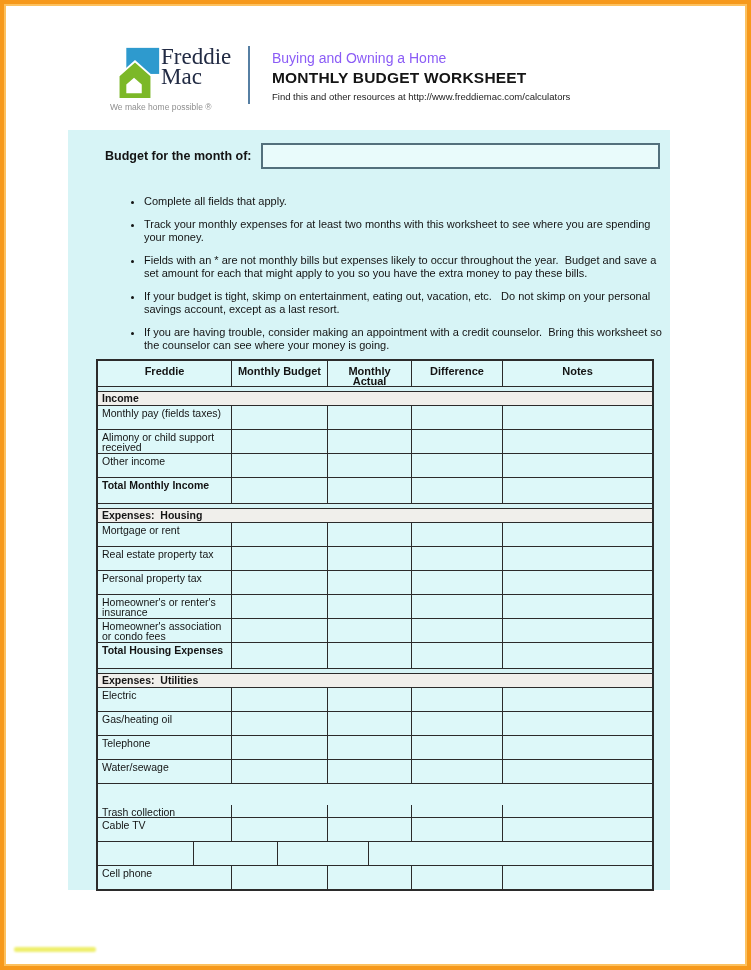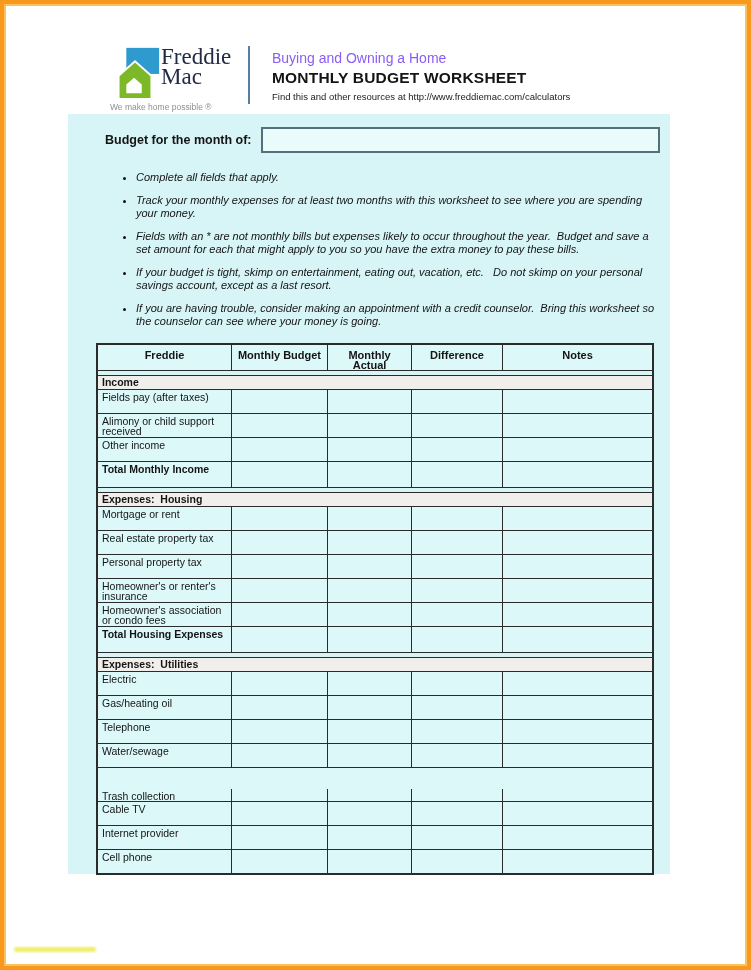--- a/index.html
+++ b/index.html
@@ -28,37 +28,37 @@
   }
   .tagline { font-size:8.5px; color:#8f8f8f; margin-top:2px; white-space:nowrap; }
   .divider { width:2px; height:58px; background:#567fa3; margin:2px 22px 0 4px; }
   .titles { padding-top:6px; }
   .subtitle { font-size:14px; color:#8b5cf6; }
   .main-title { font-size:15.5px; font-weight:bold; margin-top:3px; letter-spacing:0.2px; }
   .resource { font-size:9.5px; margin-top:4px; color:#222; }
 
   
   .panel {
-    position:absolute; left:64px; top:110px;
+    position:absolute; left:64px; top:126px;
     width:602px; height:760px;
     background:#d7f4f6;
   }
   .month-row { position:absolute; left:37px; top:13px; display:flex; align-items:center; }
   .month-label { font-weight:bold; font-size:12.5px; white-space:nowrap; }
   .month-input {
     margin-left:9px; width:399px; height:26px;
     box-sizing:border-box;
     border:2px solid #53707c; background:#e9fbfb;
     font-family:"Liberation Sans", sans-serif; font-size:12px; padding:0 5px;
     outline:none;
   }
 
   .instructions {
     position:absolute; left:54px; top:57px; width:530px;
-    margin:0; padding:0 0 0 14px;font-style:italic;
+    margin:8px; padding:0 0 0 14px;
   }
   .instructions li {
     font-size:11px; line-height:13px;
     margin-bottom:10px;
     white-space:pre-wrap;
   }
 
   
   .table {
     position:absolute; left:28px; top:229px; width:558px;
@@ -144,21 +144,21 @@
           <div class="cell c1">Monthly Budget</div>
           <div class="cell c2">Monthly Actual</div>
           <div class="cell c3">Difference</div>
           <div class="cell c4">Notes</div>
         </div>
         <div class="trow spacer"></div>
         <div class="trow r-section">
           <div class="cell full">Income</div>
         </div>
         <div class="trow r-data">
-          <div class="cell c0">Fields pay (after taxes)</div>
+          <div class="cell c0">Monthly pay (fields taxes)</div>
           <div class="cell c1"></div>
           <div class="cell c2"></div>
           <div class="cell c3"></div>
           <div class="cell c4"></div>
         </div>
         <div class="trow r-data">
           <div class="cell c0">Alimony or child support received</div>
           <div class="cell c1"></div>
           <div class="cell c2"></div>
           <div class="cell c3"></div>
@@ -264,21 +264,20 @@
           <div class="cell c4"></div>
         </div>
         <div class="trow r-data">
           <div class="cell c0">Cable TV</div>
           <div class="cell c1"></div>
           <div class="cell c2"></div>
           <div class="cell c3"></div>
           <div class="cell c4"></div>
         </div>
         <div class="trow r-data">
-          <div class="cell c0">Internet provider</div>
           <div class="cell c1"></div>
           <div class="cell c2"></div>
           <div class="cell c3"></div>
           <div class="cell c4"></div>
         </div>
         <div class="trow r-data">
           <div class="cell c0">Cell phone</div>
           <div class="cell c1"></div>
           <div class="cell c2"></div>
           <div class="cell c3"></div>

